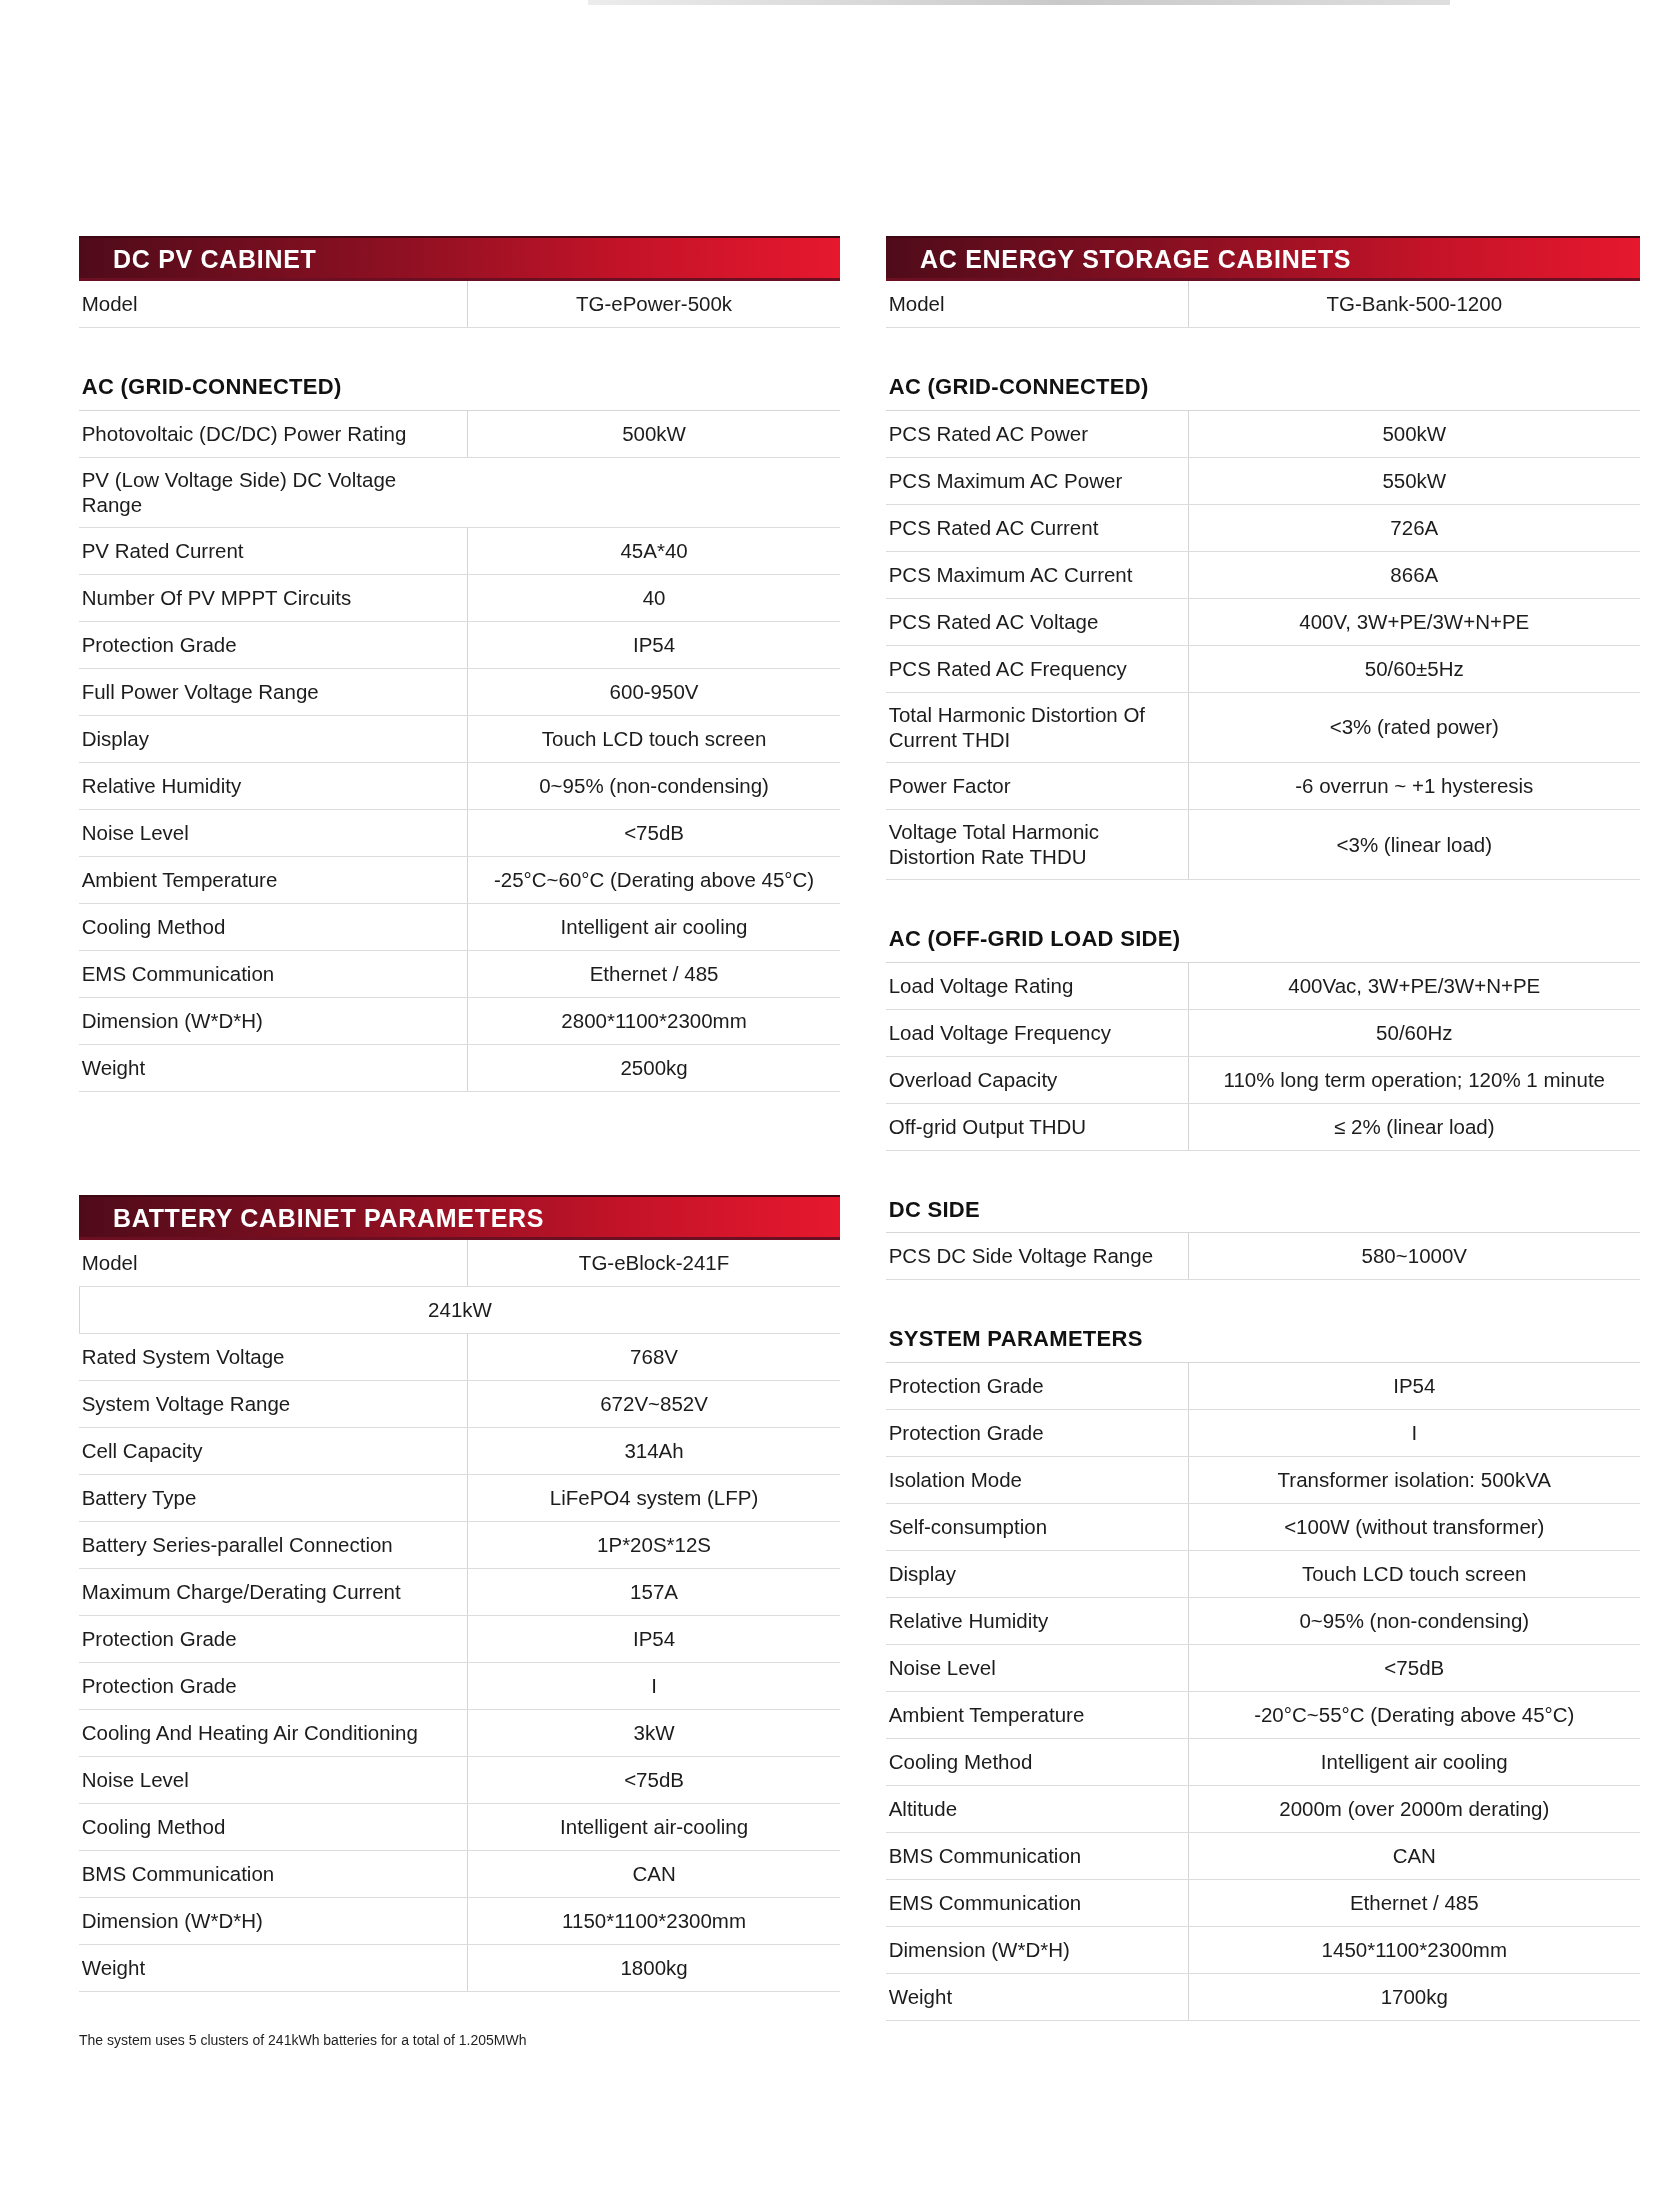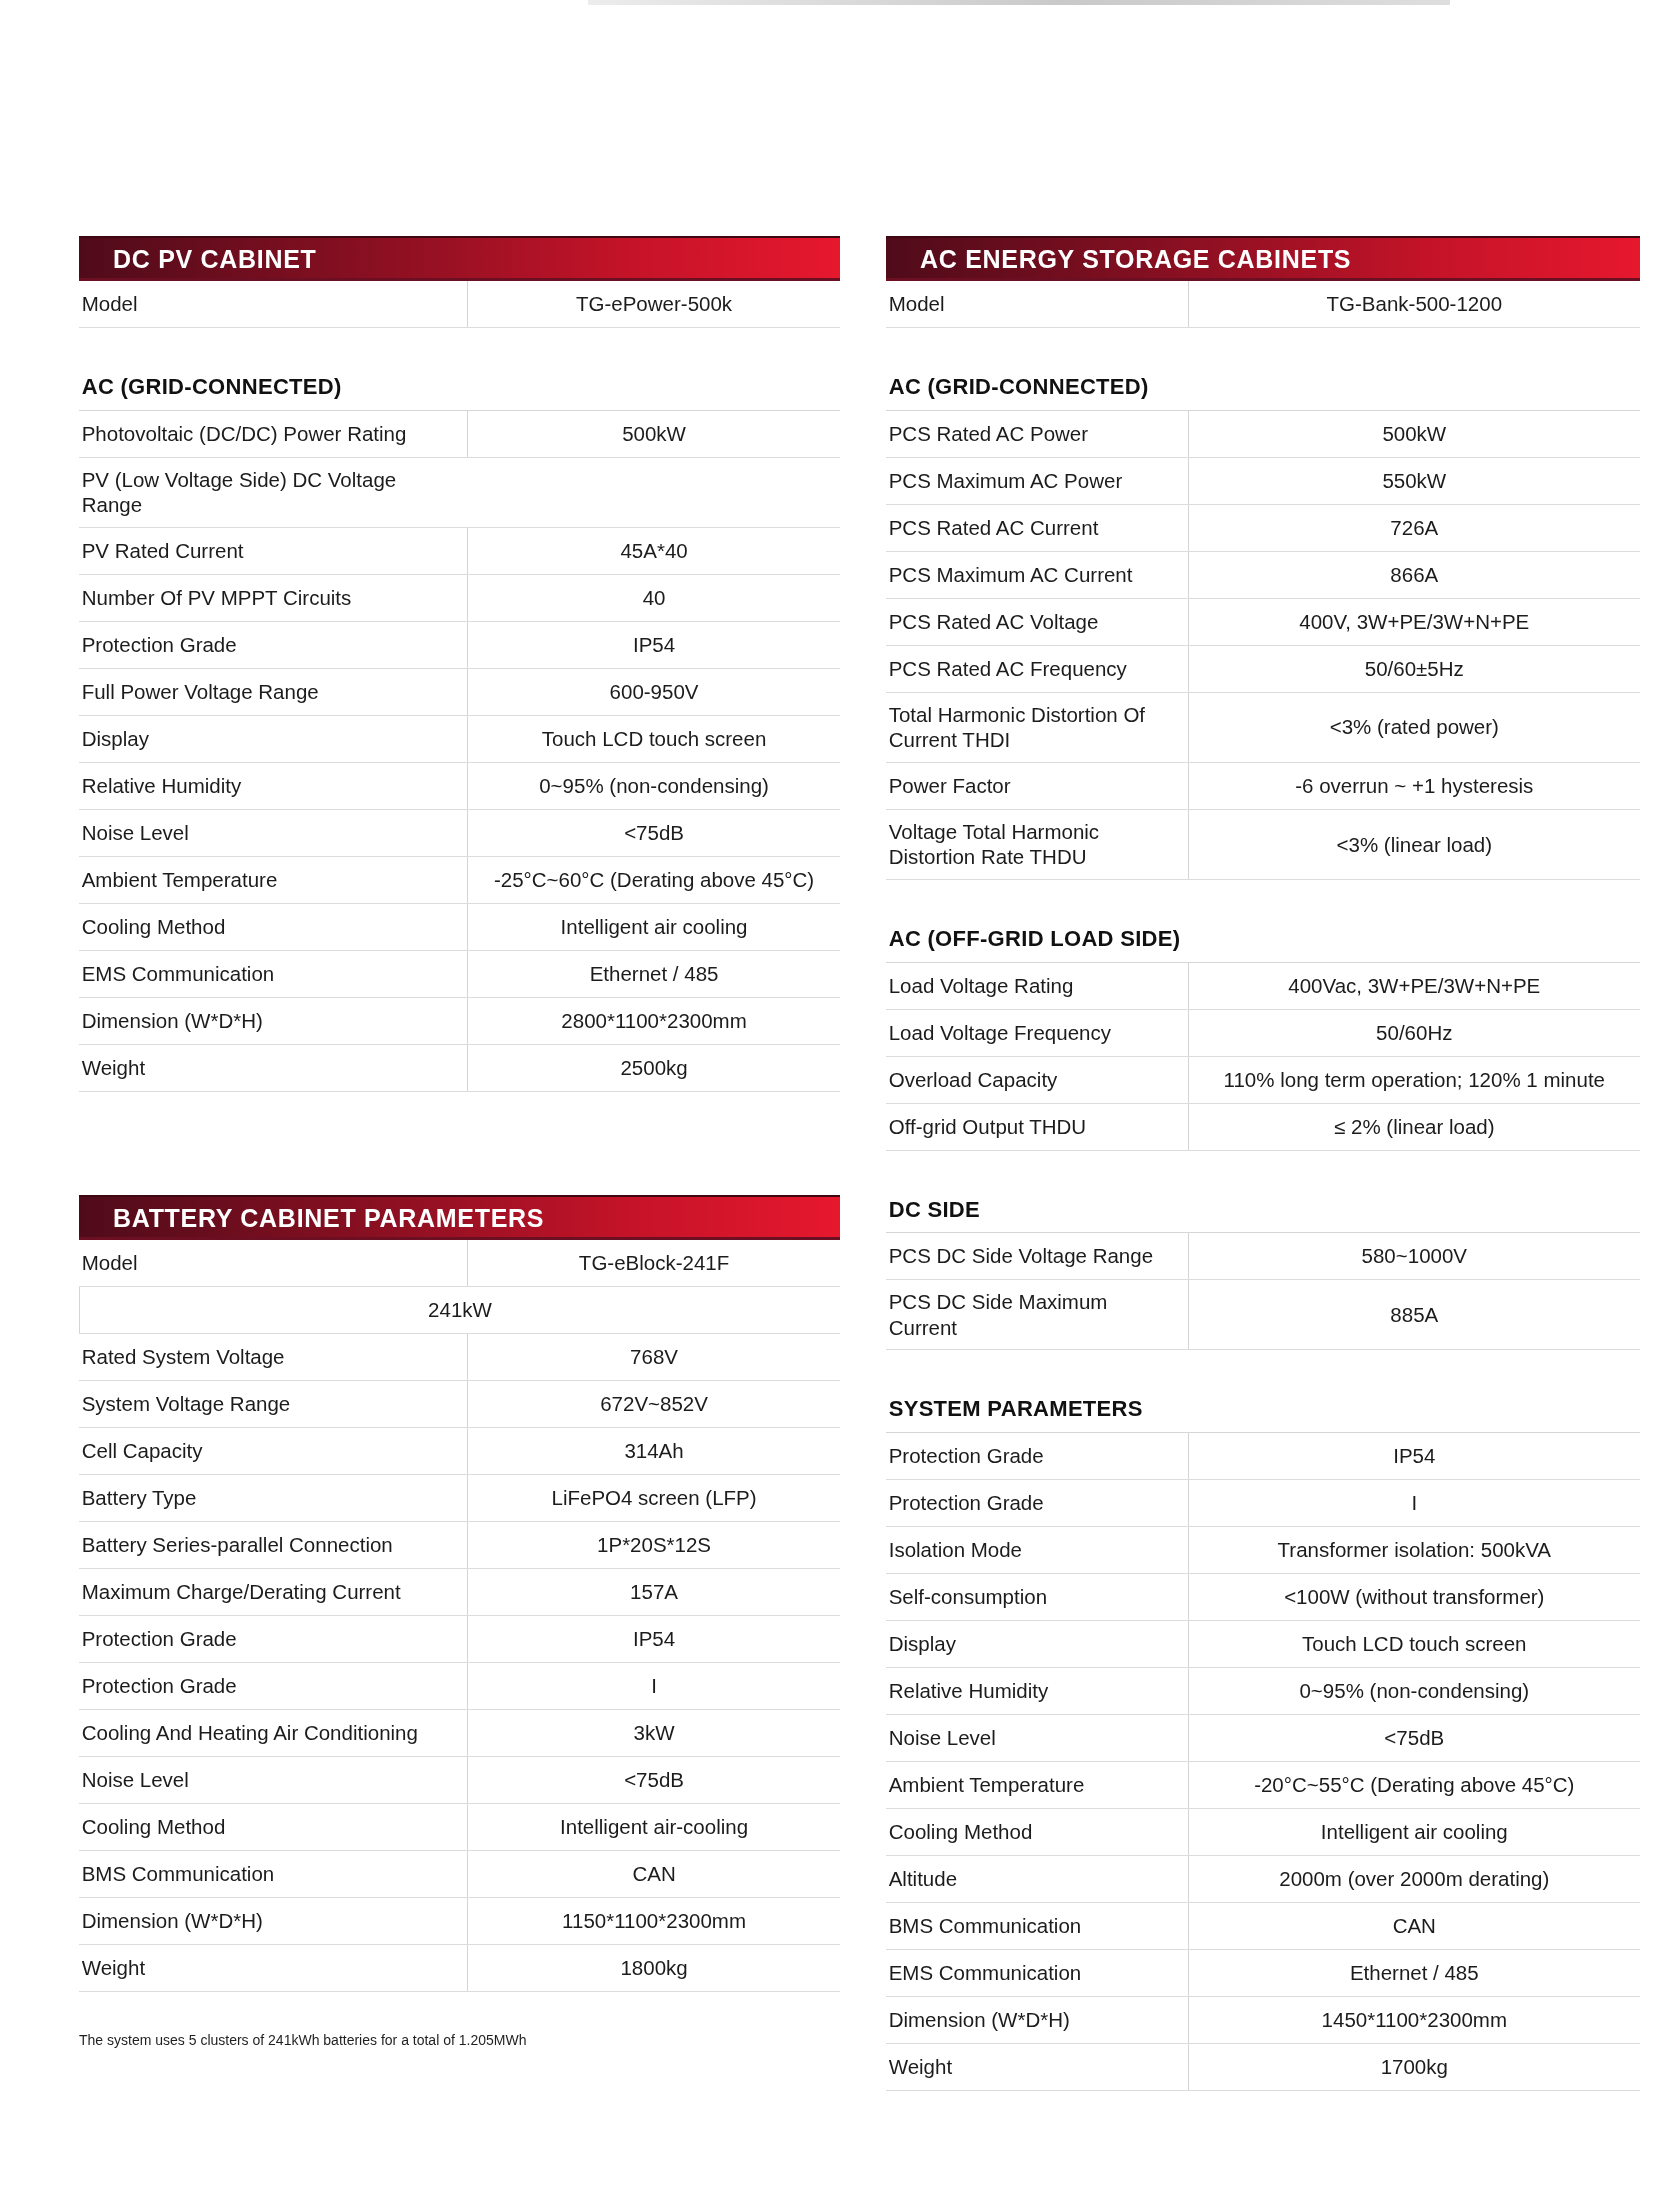--- a/index.html
+++ b/index.html
@@ -215,21 +215,21 @@
           <div class="cell value">672V~852V</div>
         </div>
 
         <div class="row row-data">
           <div class="cell label">Cell Capacity</div>
           <div class="cell value">314Ah</div>
         </div>
 
         <div class="row row-data">
           <div class="cell label">Battery Type</div>
-          <div class="cell value">LiFePO4 screen (LFP)</div>
+          <div class="cell value">LiFePO4 system (LFP)</div>
         </div>
 
         <div class="row row-data">
           <div class="cell label">Battery Series-parallel Connection</div>
           <div class="cell value">1P*20S*12S</div>
         </div>
 
         <div class="row row-data">
           <div class="cell label">Maximum Charge/Derating Current</div>
           <div class="cell value">157A</div>
@@ -369,24 +369,20 @@
         <div class="row row-section">
           <div class="cell label">DC SIDE</div>
 
         </div>
 
         <div class="row row-data">
           <div class="cell label">PCS DC Side Voltage Range</div>
           <div class="cell value">580~1000V</div>
         </div>
 
-        <div class="row row-data">
-          <div class="cell label">PCS DC Side Maximum Current</div>
-          <div class="cell value">885A</div>
-        </div>
 
         <div class="row row-section">
           <div class="cell label">SYSTEM PARAMETERS</div>
 
         </div>
 
         <div class="row row-data">
           <div class="cell label">Protection Grade</div>
           <div class="cell value">IP54</div>
         </div>

